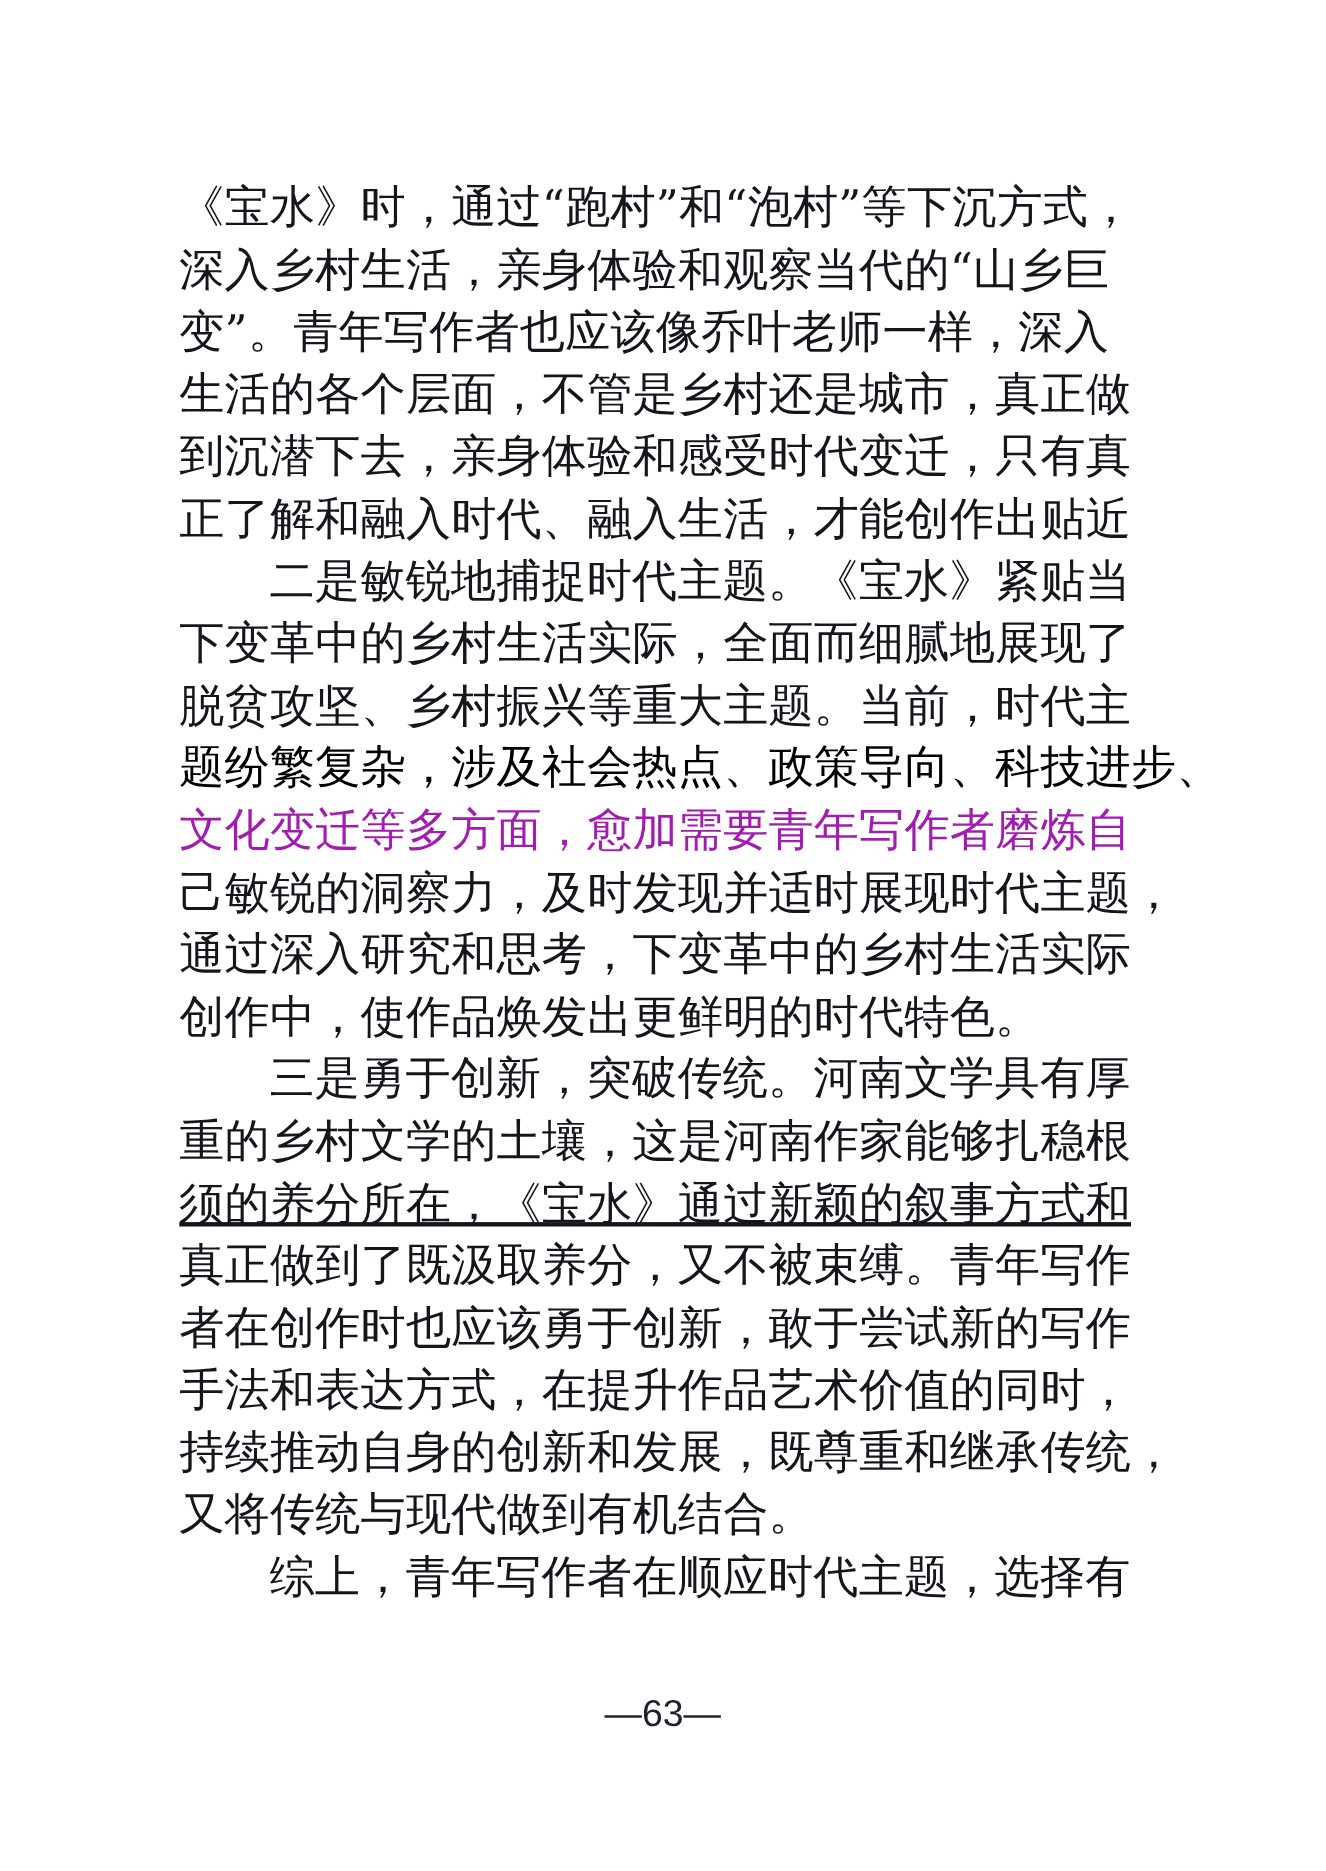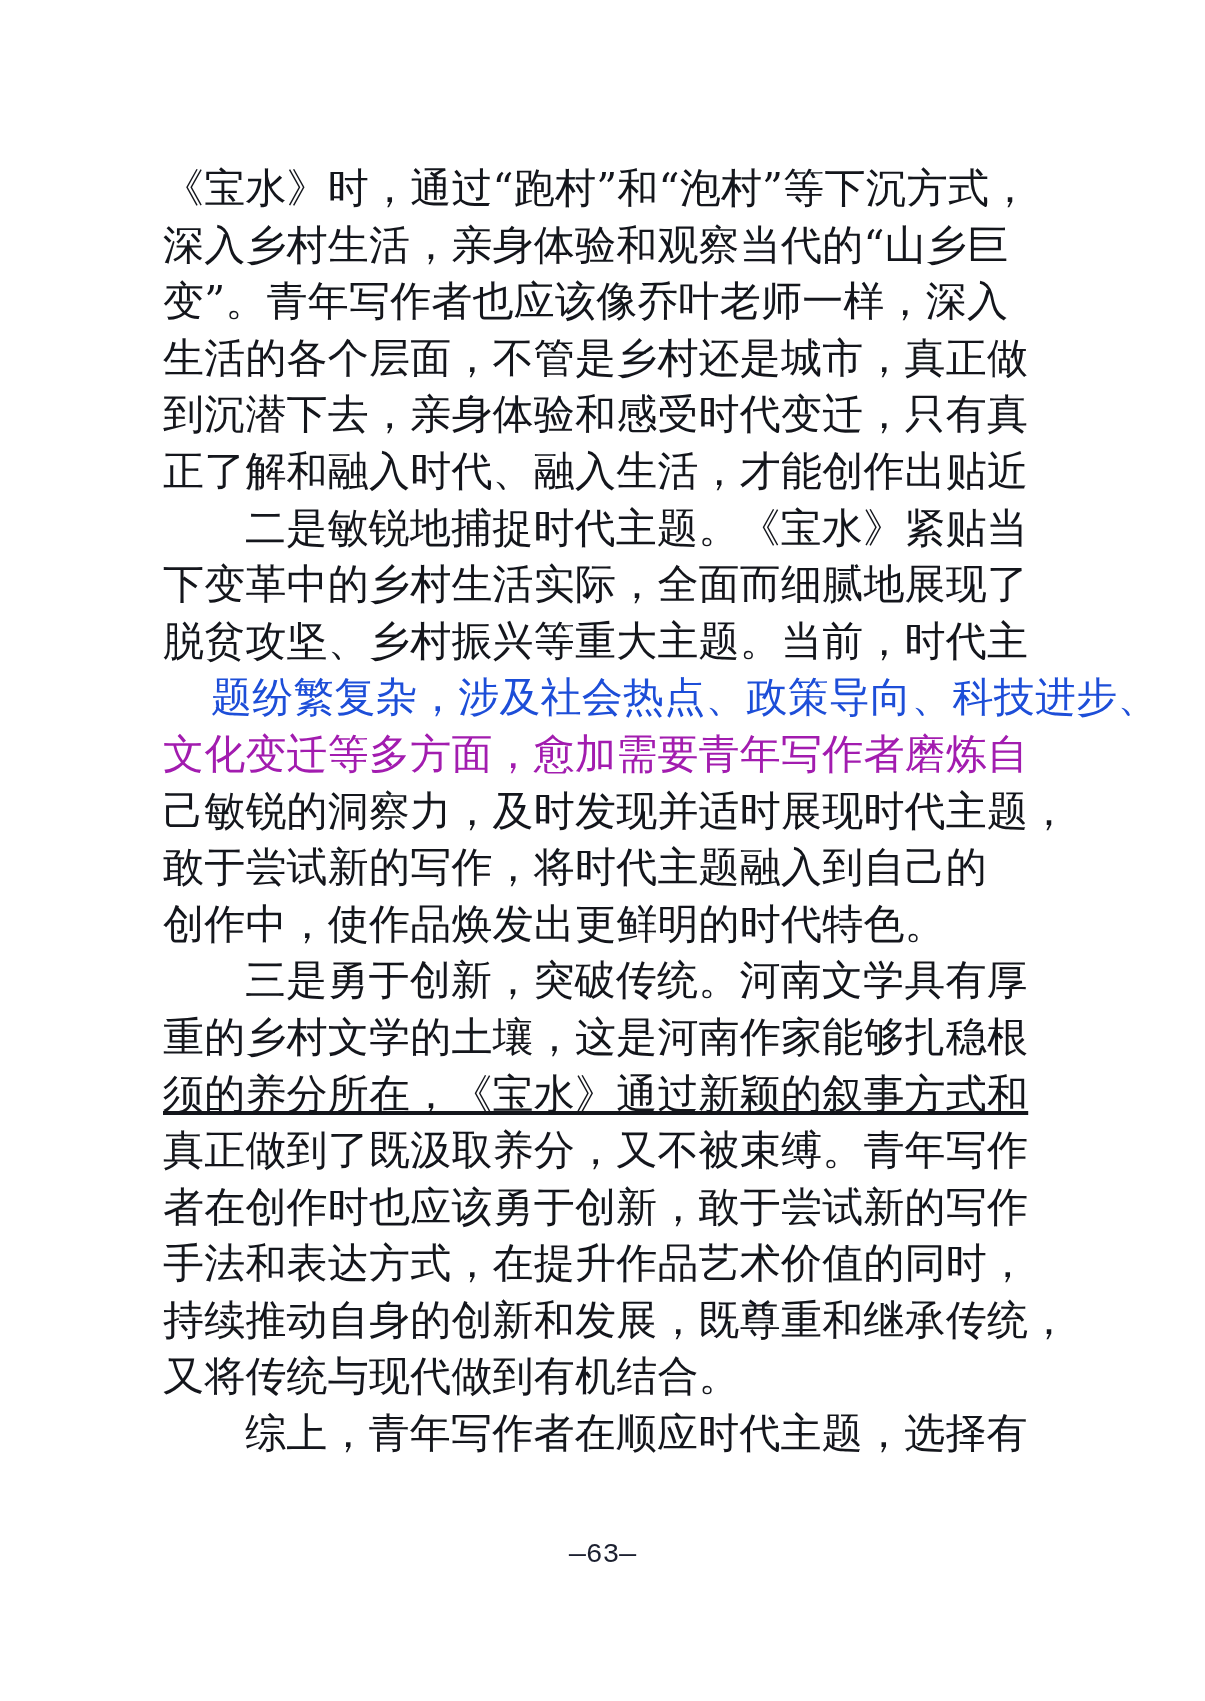--- a/index.html
+++ b/index.html
@@ -64,23 +64,23 @@
     display: inline-block;
     width: 82px;
     flex: 0 0 82px;
   }
   .page-number {
     position: absolute;
     left: 0;
     top: 1539px;
     width: 1205px;
     text-align: center;
-    font-size: 28px;
+    font-size: 34px;
     color: #1c2030;
-    font-family: Liberation Mono, monospace;
+    font-family: Liberation Sans, sans-serif;
     letter-spacing: 0px;
   }
 </style>
 </head>
 <body>
 
 <div class="page" style="background: rgb(255, 255, 255);">
 
   <div class="text-block">
 
@@ -108,31 +108,31 @@
     <div class="para">
       <span class="line indent justify" style="color: rgb(20, 22, 28);">
           <span>二是敏锐地捕捉时代主题。《宝水》紧贴当</span>
         </span>
       <span class="line justify" style="color: rgb(20, 22, 28);">
           <span>下变革中的乡村生活实际，全面而细腻地展现了</span>
         </span>
       <span class="line justify" style="color: rgb(20, 22, 28);">
           <span>脱贫攻坚、乡村振兴等重大主题。当前，时代主</span>
         </span>
-      <span class="line justify" style="color: #1d4ed8; margin-left: 48px;">
+      <span class="line justify" style="color: #000000;">
           <span>题纷繁复杂，涉及社会热点、政策导向、科技进步、</span>
         </span>
       <span class="line justify" style="color: #a21caf;">
           <span>文化变迁等多方面，愈加需要青年写作者磨炼自</span>
         </span>
       <span class="line justify" style="color: rgb(20, 22, 28);">
           <span>己敏锐的洞察力，及时发现并适时展现时代主题，</span>
         </span>
       <span class="line justify" style="color: rgb(20, 22, 28);">
-          <span>敢于尝试新的写作，将时代主题融入到自己的</span>
+          <span>通过深入研究和思考，下变革中的乡村生活实际</span>
         </span>
       <span class="line last" style="color: rgb(20, 22, 28);">创作中，使作品焕发出更鲜明的时代特色。</span>
     </div>
 
     <div class="para">
       <span class="line indent justify" style="color: rgb(20, 22, 28);">
           <span>三是勇于创新，突破传统。河南文学具有厚</span>
         </span>
       <span class="line justify" style="color: rgb(20, 22, 28);">
           <span>重的乡村文学的土壤，这是河南作家能够扎稳根</span>

